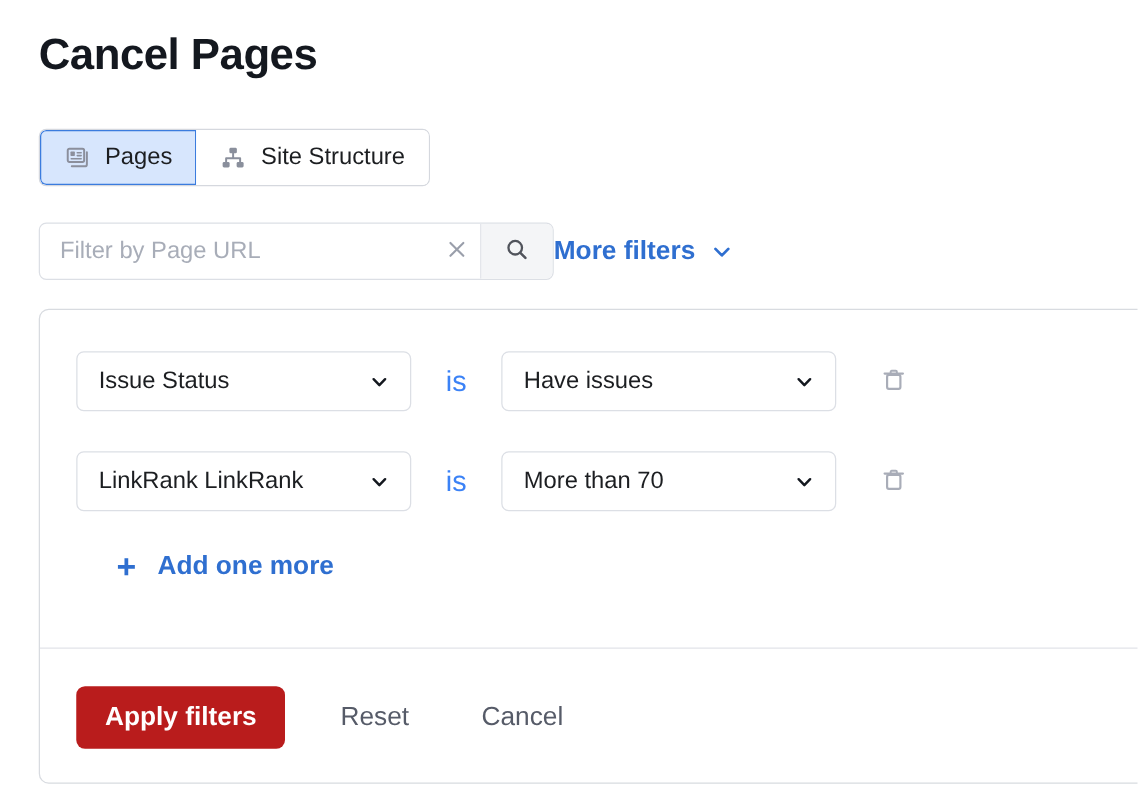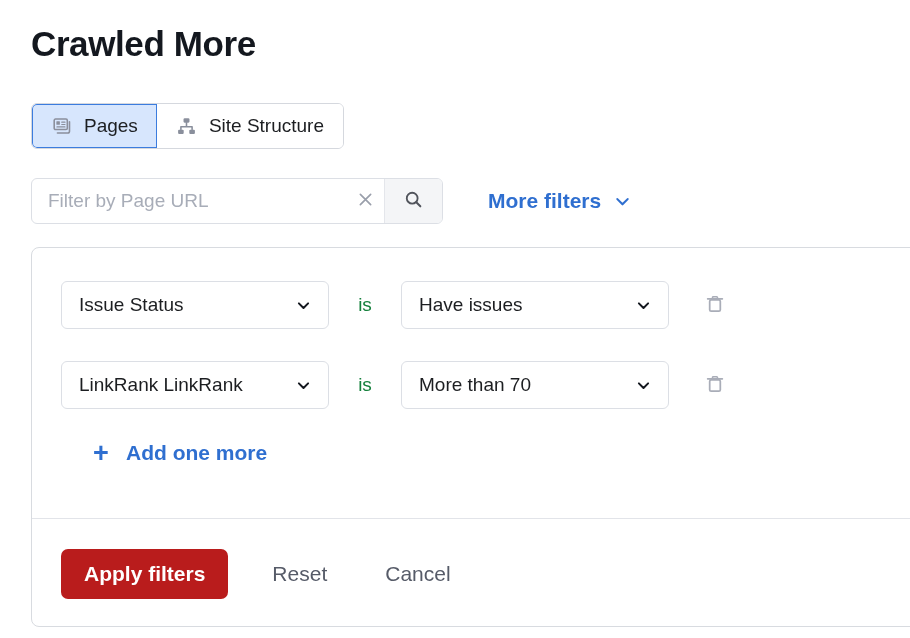--- a/index.html
+++ b/index.html
@@ -120,21 +120,20 @@
     display: flex;
     align-items: center;
     justify-content: center;
     background: #f4f5f7;
     border: 0;
     border-left: 1px solid #e4e6eb;
     color: #51545c;
     cursor: pointer;
   }
   .more-filters {
-    margin-left: 45px;
     display: flex;
     align-items: center;
     gap: 12px;
     color: #2f6fd0;
     font-size: 21px;
     font-weight: bold;
     cursor: pointer;
     white-space: nowrap;
   }
   .more-filters .chev { display: inline-flex; align-items: center; }
@@ -177,22 +176,22 @@
     cursor: pointer;
     white-space: nowrap;
   }
   .select .sel-label { padding-right: 18px; }
   .select .caret { display: inline-flex; align-items: center; color: #14181f; }
   .select.field { width: 268px; }
   .select.value { width: 268px; }
   .is-label {
     width: 72px;
     text-align: center;
-    font-size: 19px;
-    color: #15803d;
+    font-size: 23px;
+    color: #3b82f6;
   }
   .trash-btn {
     width: 44px;
     height: 44px;
     margin-left: 24px;
     display: flex;
     align-items: center;
     justify-content: center;
     color: #a9adb8;
     background: transparent;
@@ -259,21 +258,21 @@
     color: #565b68;
     font-family: "Liberation Sans", sans-serif;
     font-size: 21px;
     cursor: pointer;
     white-space: nowrap;
   }
 </style>
 </head>
 <body>
 
-<div class="page-title">Crawled More</div>
+<div class="page-title">Cancel Pages</div>
 
 <div class="tab-group">
 
   <div class="tab active">
     <span class="tab-icon">
       <svg width="21" height="21" viewBox="0 0 24 24" fill="none">
         <rect x="2.5" y="3.5" width="15" height="12" rx="1.5" stroke="currentColor" stroke-width="1.8"></rect>
         <rect x="5" y="6" width="4" height="4" rx="0.6" fill="currentColor"></rect>
         <rect x="10.5" y="6.3" width="5" height="1.4" rx="0.7" fill="currentColor"></rect>
         <rect x="10.5" y="9" width="5" height="1.4" rx="0.7" fill="currentColor"></rect>

